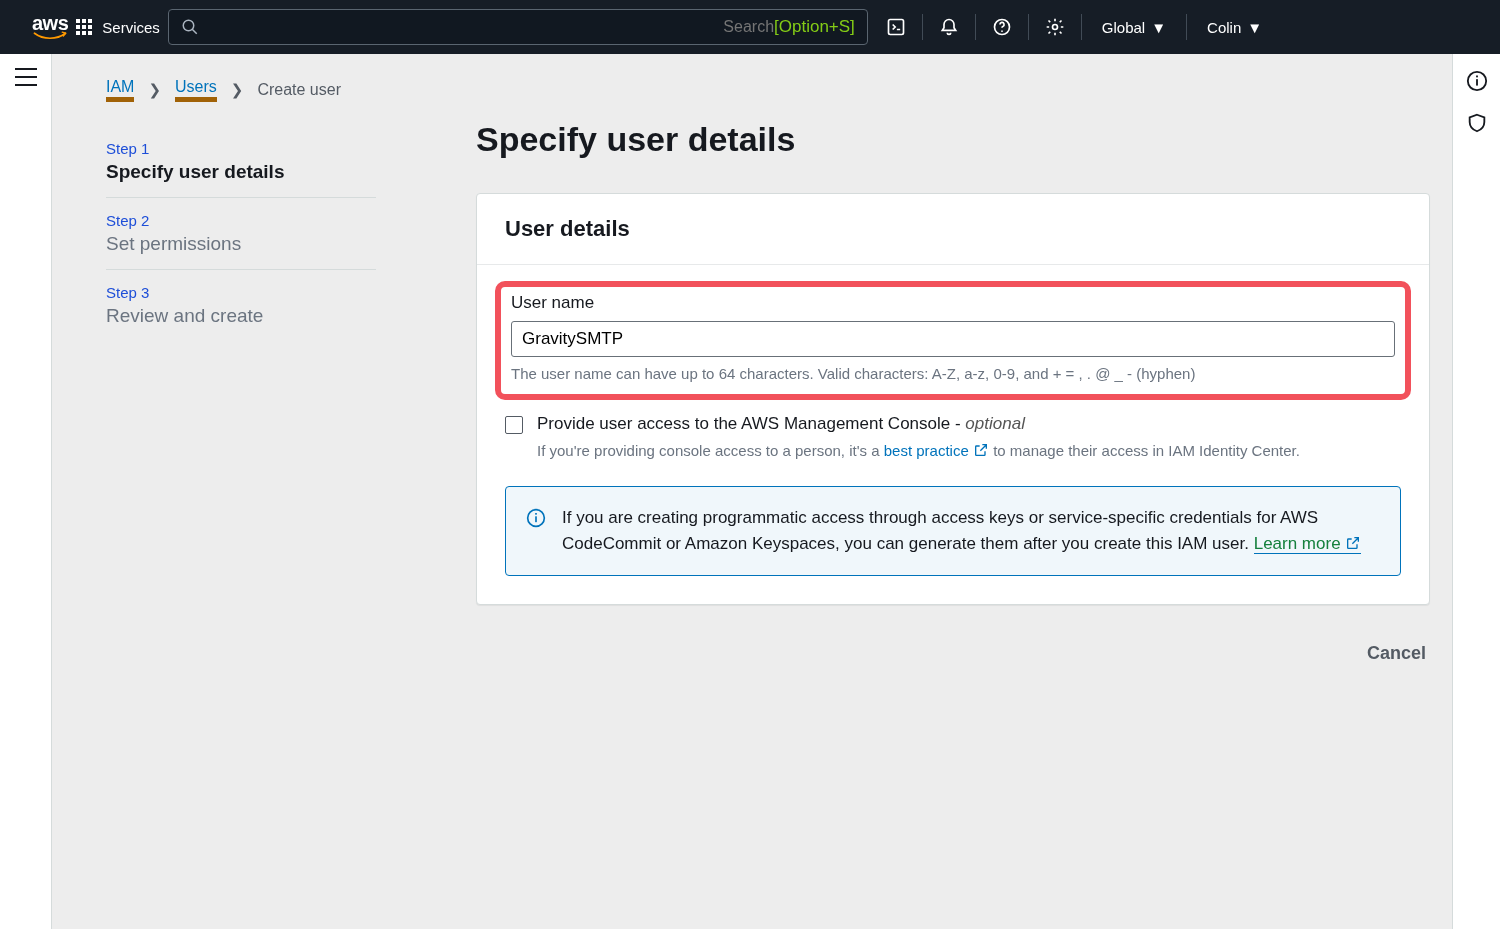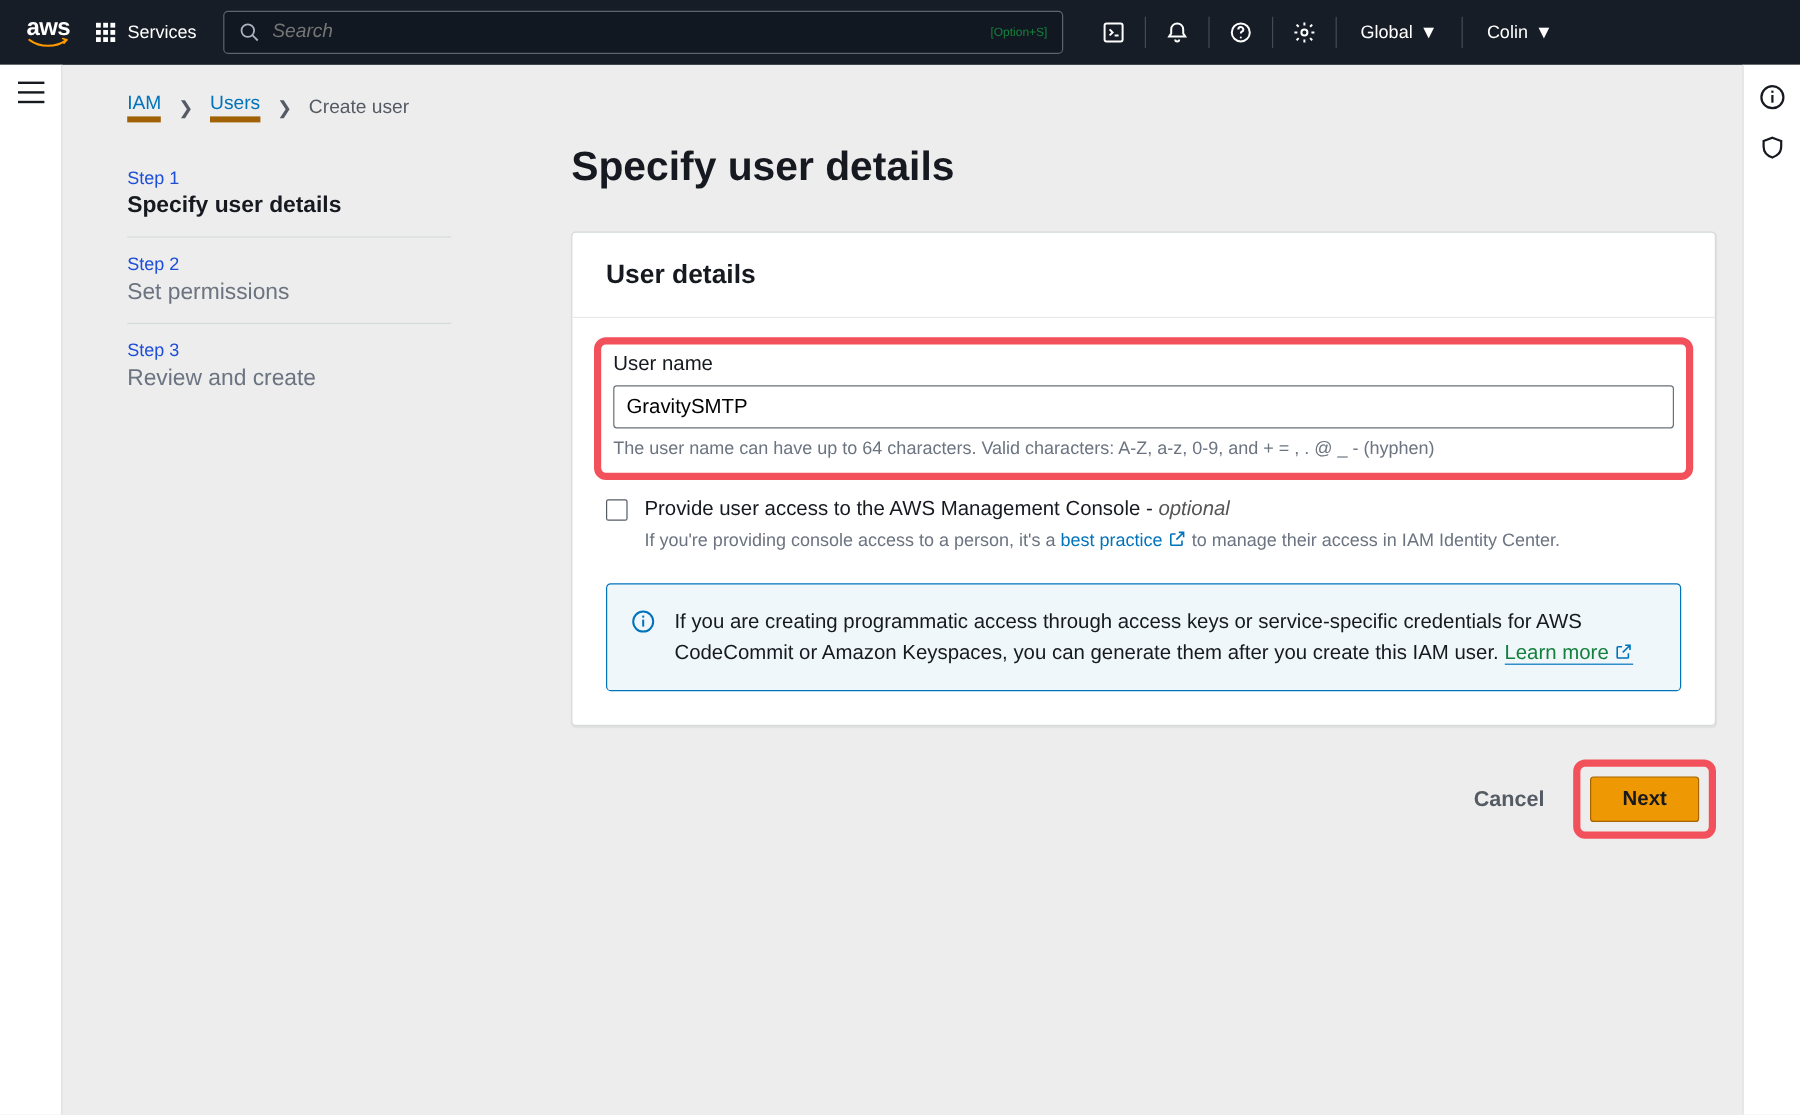--- a/index.html
+++ b/index.html
@@ -10,22 +10,21 @@
     height: 929px;
     overflow: hidden;
     color: #16191f;
   }
   
   .topnav {
     height: 54px;
     background: #161d26;
     display: flex;
     align-items: center;
-    padding: 0 12px 0 22px;
-    gap: 14px;
+    padding: 0 12px 0 32px;
     color: #fff;
     position: relative;
   }
   .aws-logo-text {
     font-size: 20px;
     font-weight: 700;
     color: #fff;
     letter-spacing: -0.5px;
     line-height: 1;
   }
@@ -62,26 +61,26 @@
     padding: 0 12px;
     max-width: 700px;
   }
   .searchbar input {
     flex: 1;
     background: transparent;
     border: none;
     outline: none;
     color: #15803d;
     font-size: 16px;
-    font-style: italic;
     margin-left: 10px;
+    text-align: right;
   }
   .shortcut {
-    color: #15803d;
-    font-size: 10px;
+    color: #84cc16;
+    font-size: 17px;
   }
   .nav-icons {
     display: flex;
     align-items: center;
     gap: 6px;
     margin-left: 8px;
   }
   .nav-icon {
     width: 40px;
     height: 36px;
@@ -482,23 +481,20 @@
                       <path d="M14 4h6v6M20 4l-9 9M18 14v5a1 1 0 0 1-1 1H5a1 1 0 0 1-1-1V7a1 1 0 0 1 1-1h5" stroke="#0073bb" stroke-width="2" fill="none"></path>
                     </svg></a>
               </div>
             </div>
 
           </div>
         </div>
 
         <div class="btn-row">
           <button class="btn-cancel">Cancel</button>
-          <div class="btn-next-wrap">
-            <button class="btn-next">Next</button>
-          </div>
         </div>
 
       </div>
     </div>
   </div>
 
   <div class="right-sliver">
     <svg width="22" height="22" viewBox="0 0 24 24">
       <circle cx="12" cy="12" r="10" stroke="#16191f" stroke-width="2" fill="none"></circle>
       <rect x="11" y="10" width="2" height="7" fill="#16191f"></rect>

